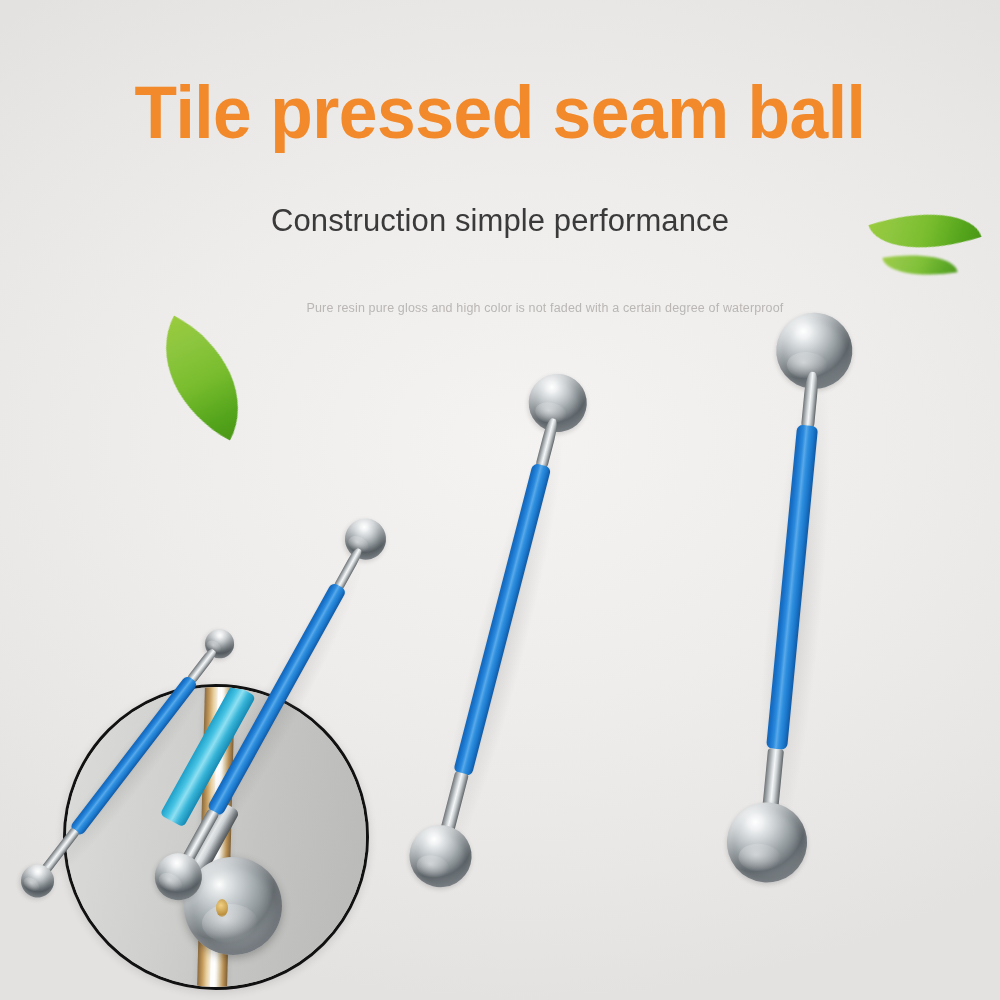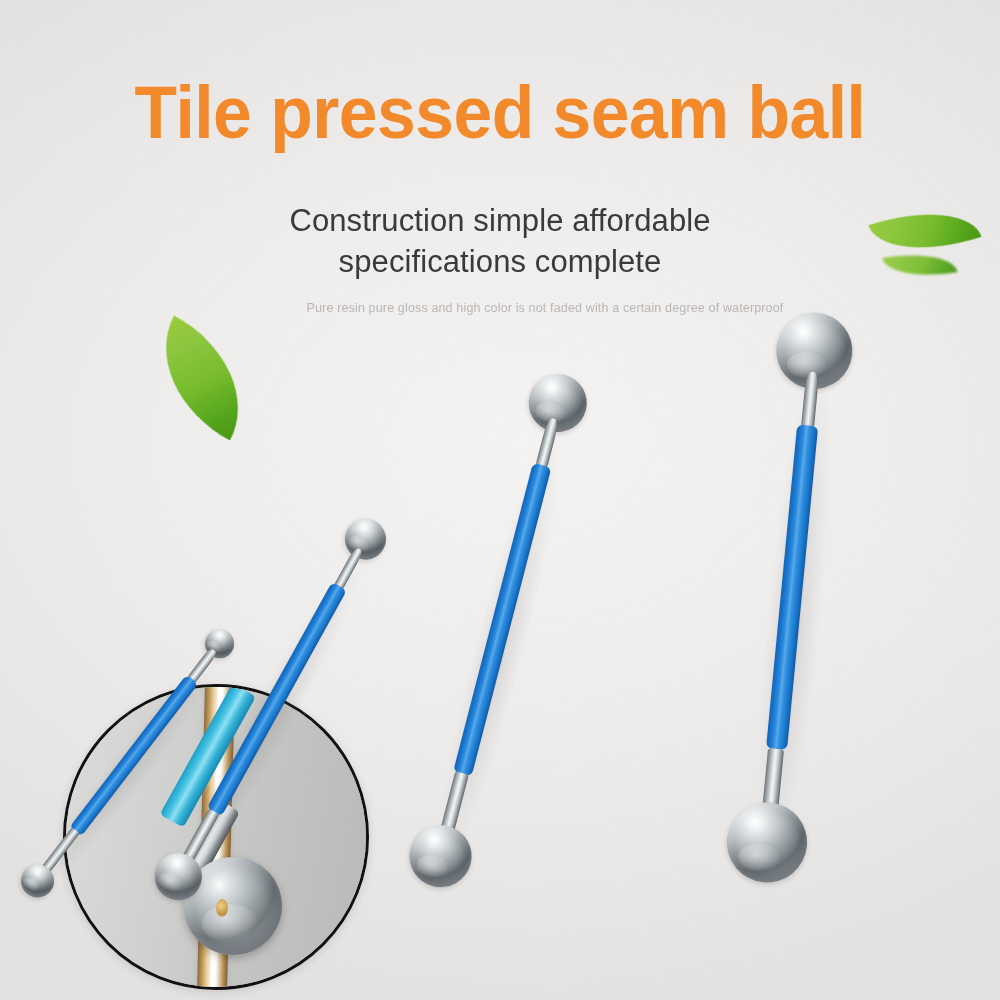--- a/index.html
+++ b/index.html
@@ -221,21 +221,20 @@
     <div class="grout-hl"></div>
     <div class="probe"></div>
     <div class="probe-tip"></div>
     <div class="bigball"></div>
     <div class="gold-fleck"></div>
   </div>
 
   <div id="title">Tile pressed seam ball</div>
 
   <div id="subtitle">
-    <span>Construction simple affordable</span>
-    <span>specifications complete</span>
+    <span>Construction simple performance</span>
   </div>
 
   <div id="caption">
     <span>Pure resin pure gloss and high color is not faded with a certain degree of waterproof</span>
   </div>
 
 </div>
 
 </body></html>

